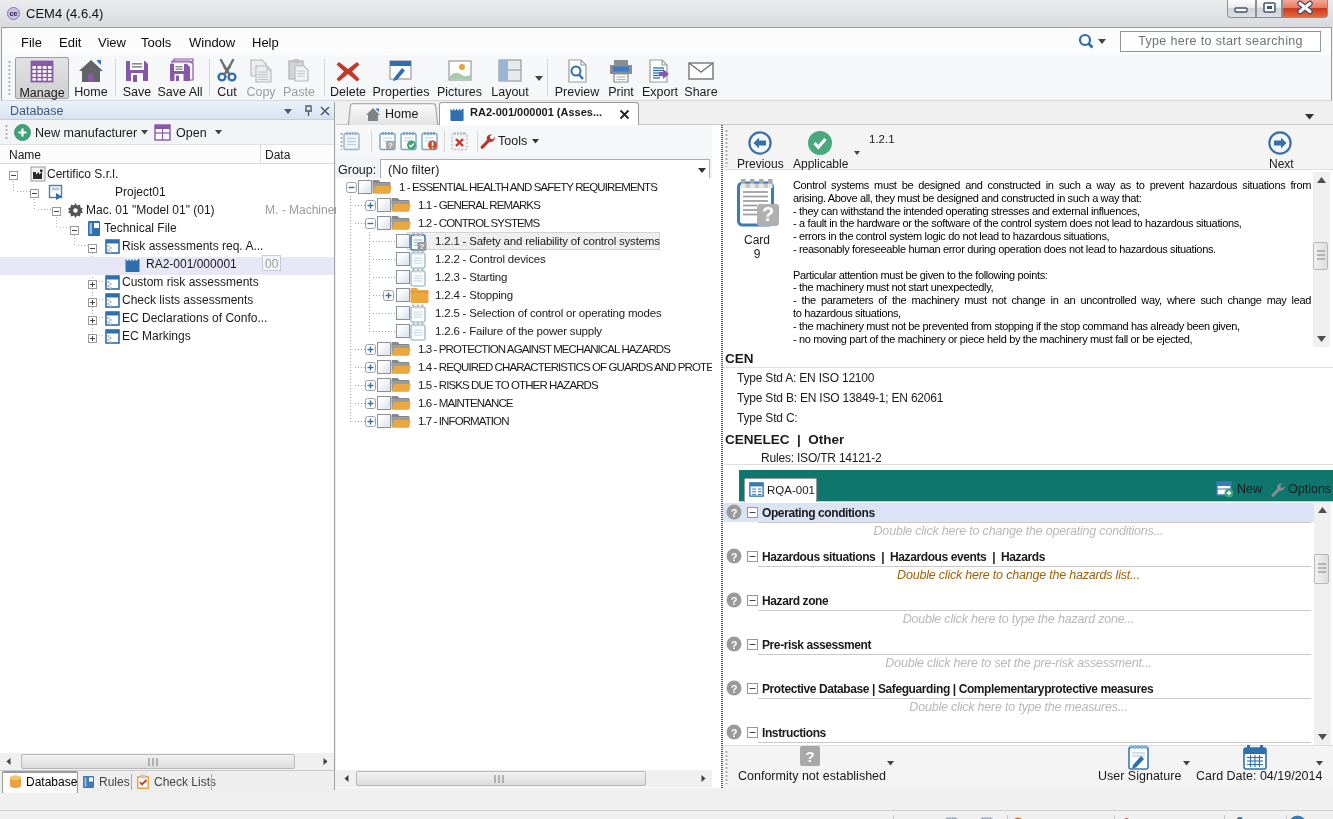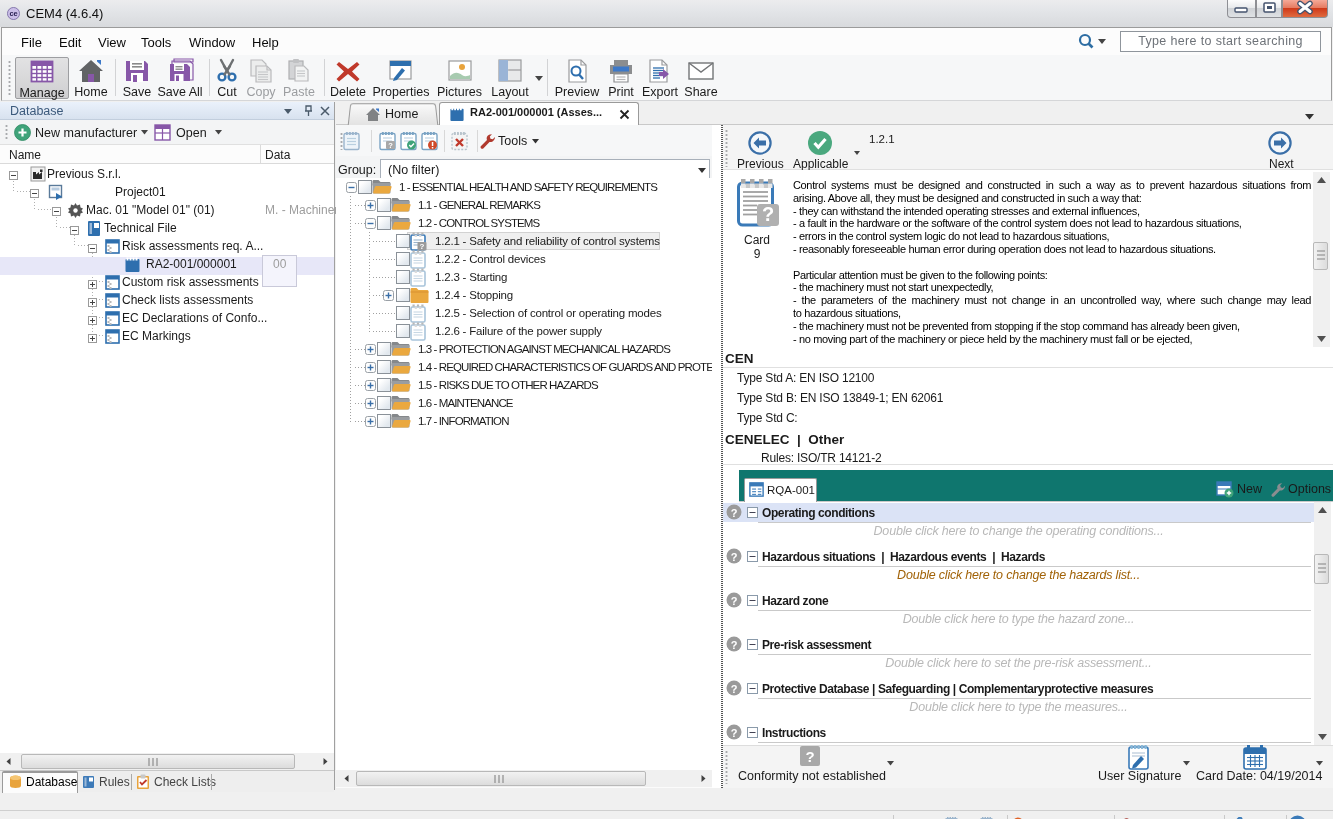--- a/index.html
+++ b/index.html
@@ -436,28 +436,28 @@
         <rect x="2" y="2" width="13" height="13" fill="#fff" stroke="#2e6fae" stroke-width="1.6"></rect>
         <rect x="2" y="2" width="13" height="3.5" fill="#2e6fae"></rect>
         <g fill="#b8b8b8">
           <rect x="3.5" y="7" width="2" height="2"></rect>
           <rect x="3.5" y="11" width="2" height="2"></rect>
           <rect x="5.5" y="9" width="2" height="2"></rect>
           <rect x="5.5" y="13" width="2" height="2"></rect>
         </g>
       </svg>
 
-    <div class="trow" style="left:47px;top:1px;">Previous S.r.l.</div>
+    <div class="trow" style="left:47px;top:1px;">Certifico S.r.l.</div>
     <div class="trow" style="left:67px;top:19px;margin-left:48px;">Project01</div>
     <div class="trow" style="left:86px;top:37px;">Mac. 01 "Model 01" (01)</div>
     <div class="trow" style="left:265px;top:37px;color:#9d9d9d;">M. - Machinery</div>
     <div class="trow" style="left:104px;top:55px;">Technical File</div>
     <div class="trow" style="left:122px;top:73px;">Risk assessments req. A...</div>
     <div class="trow" style="left:146px;top:91px;">RA2-001/000001</div>
-    <div class="trow" style="left:262px;top:91px;color:#9d9d9d;border:1px solid #c9c9d9;height:32px;line-height:16px;padding:0 10px;background:#f4f4fc;">00</div>
+    <div class="trow" style="left:262px;top:91px;color:#9d9d9d;border:1px solid #c9c9d9;height:16px;line-height:16px;padding:0 2px;background:#f4f4fc;">00</div>
     <div class="trow" style="left:122px;top:109px;">Custom risk assessments</div>
     <div class="trow" style="left:122px;top:127px;">Check lists assessments</div>
     <div class="trow" style="left:122px;top:145px;">EC Declarations of Confo...</div>
     <div class="trow" style="left:122px;top:163px;">EC Markings</div>
   </div>
   <div id="lp-hscroll">
     <div style="position:absolute;left:0;top:0;width:17px;height:17px;background:#f0f0f0;"><svg width="17" height="17">
           <path d="M10.5 5 L6.5 8.5 L10.5 12 Z" fill="#404040"></path>
         </svg></div>
     <div style="position:absolute;left:317px;top:0;width:17px;height:17px;"><svg width="17" height="17">

